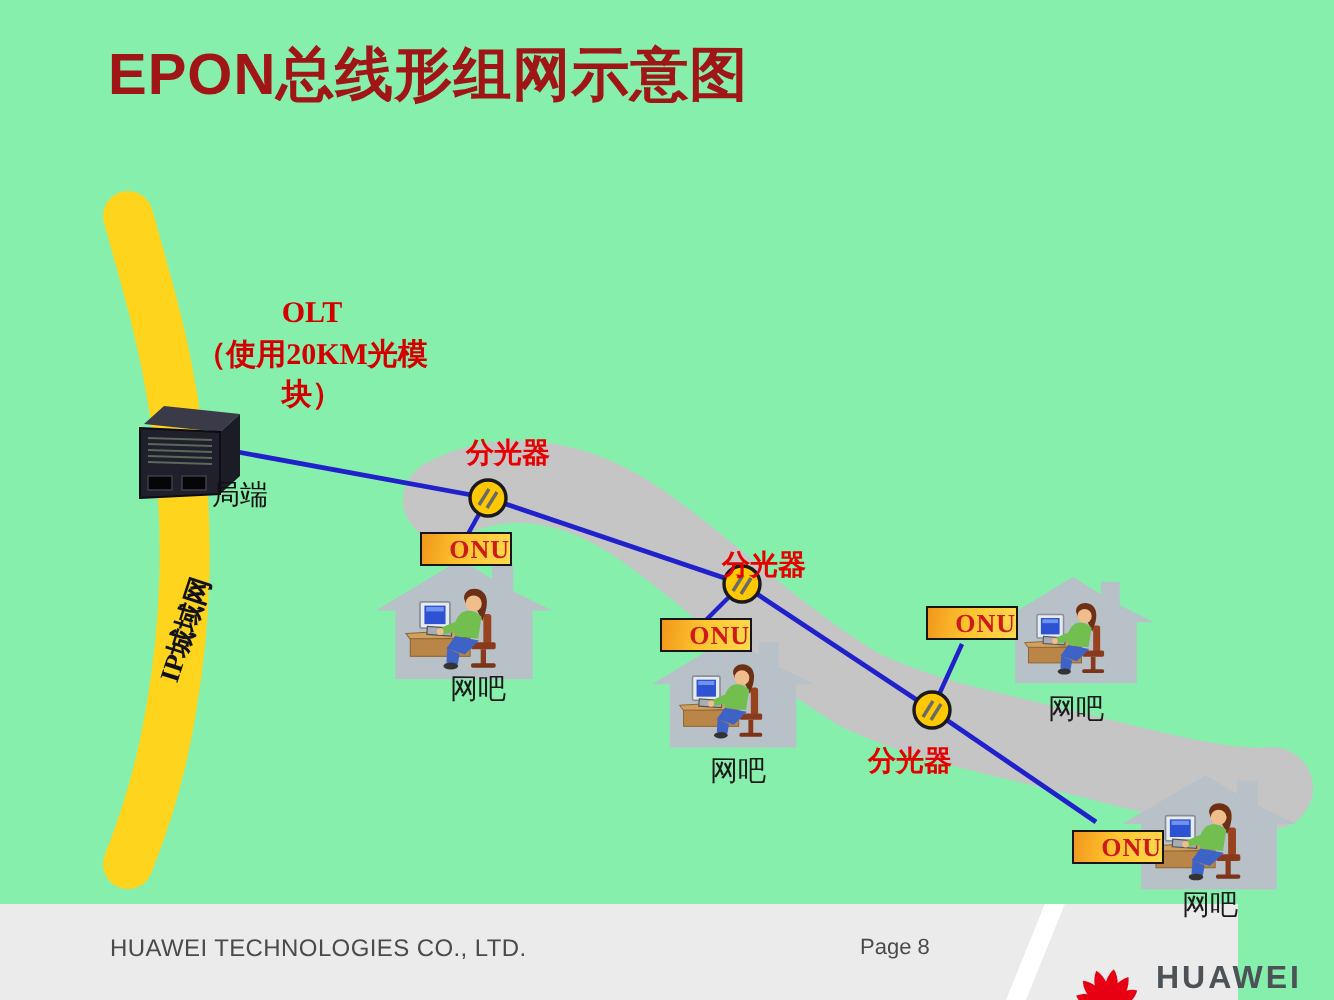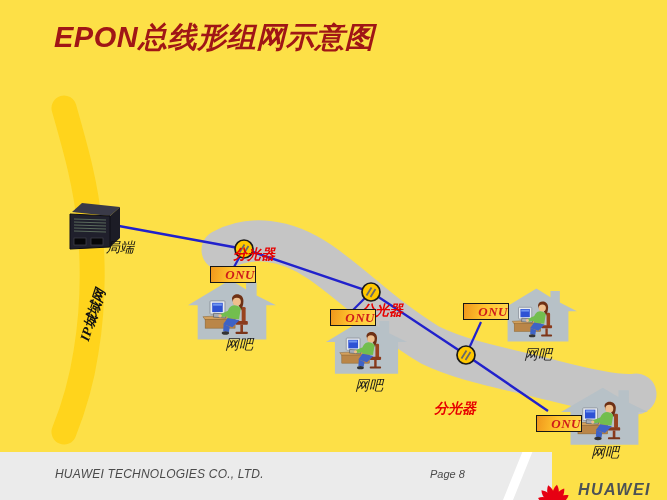--- a/index.html
+++ b/index.html
@@ -1,22 +1,21 @@
 <!DOCTYPE html>
 <html><head>
 <meta charset="utf-8">
 <style>
   html,body{margin:0;padding:0;}
   .slide{
     position:relative;
     width:667px;height:500px;
-    background:#fde047;
+    background:#86efac;
     overflow:hidden;
     font-family:"Liberation Sans", sans-serif;
-    font-style:italic;
   }
   .diagram-svg{position:absolute;left:0;top:0;z-index:1;}
   .overlay{position:absolute;z-index:5;}
   .page-title{
     left:54px;top:18px;width:560px;
     font-size:29px;font-weight:bold;color:#A01616;
     letter-spacing:0.5px;
   }
   .metro-label{
     left:52px;top:306px;width:82px;
@@ -31,21 +30,21 @@
     font-family:"Liberation Serif", serif;
     font-size:15px;font-weight:bold;color:#D40000;
     line-height:1.38;
   }
   .olt-label{
     left:106px;top:239px;
     font-size:14px;color:#111;
   }
   .splitter-label{
     width:70px;text-align:center;
-    font-size:14px;font-weight:bold;color:#E60000;margin-top:28px;
+    font-size:14px;font-weight:bold;color:#E60000;
   }
   #splitter-label-1{left:219px;top:218px;}
   #splitter-label-2{left:347px;top:274px;}
   #splitter-label-3{left:420px;top:372px;}
   .onu-box{
     width:44px;height:15px;
     border:1.6px solid #161616;
     background:linear-gradient(100deg,#F0971C 0%,#FFC42E 45%,#FFD94E 100%);
     color:#CE1A1A;
     font-family:"Liberation Serif", serif;
@@ -59,21 +58,21 @@
   #onu-4{left:536px;top:415px;}
   .cafe-label{
     width:60px;text-align:center;
     font-size:14px;color:#1a1a1a;
   }
   #cafe-1{left:209px;top:336px;}
   #cafe-2{left:339px;top:377px;}
   #cafe-3{left:508px;top:346px;}
   #cafe-4{left:575px;top:444px;}
   .footer{
-    position:absolute;left:0;top:452px;width:552px;height:48px;
+    position:absolute;left:0;top:452px;width:619px;height:48px;
     background:#EBEBEB;z-index:3;
   }
   .footer-stripe{
     position:absolute;left:503px;top:0;width:10px;height:48px;
     background:#ffffff;
     transform:skewX(-22deg);
     transform-origin:bottom left;
   }
   .footer-company{
     position:absolute;left:55px;top:15px;
@@ -166,20 +165,25 @@
 
     <use href="#splitter-symbol" transform="translate(244,249)"></use>
     <use href="#splitter-symbol" transform="translate(371,292)"></use>
     <use href="#splitter-symbol" transform="translate(466,355)"></use>
   </svg>
 
   <div class="overlay page-title">EPON总线形组网示意图</div>
 
   <div class="overlay metro-label">IP城域网</div>
 
+  <div class="overlay olt-annotation">
+    <div>OLT</div>
+    <div>（使用20KM光模</div>
+    <div>块）</div>
+  </div>
 
   <div class="overlay olt-label">局端</div>
 
   <div id="splitter-label-1" class="overlay splitter-label">分光器</div>
   <div id="splitter-label-2" class="overlay splitter-label">分光器</div>
   <div id="splitter-label-3" class="overlay splitter-label">分光器</div>
 
   <div id="onu-1" class="overlay onu-box">ONU</div>
   <div id="onu-2" class="overlay onu-box">ONU</div>
   <div id="onu-3" class="overlay onu-box">ONU</div>

